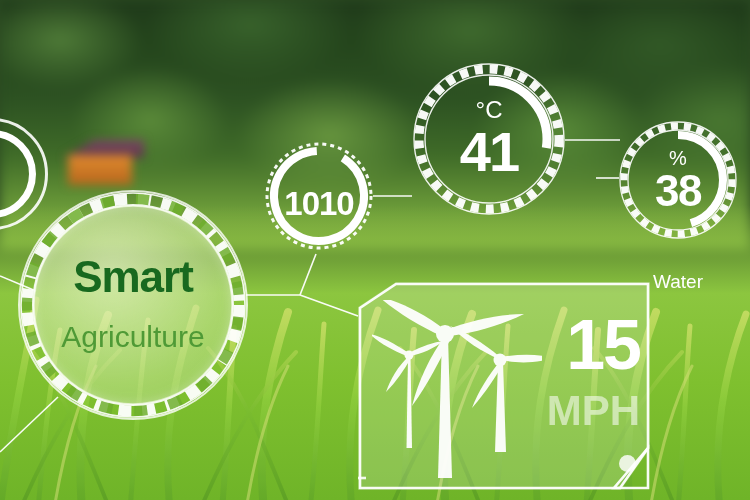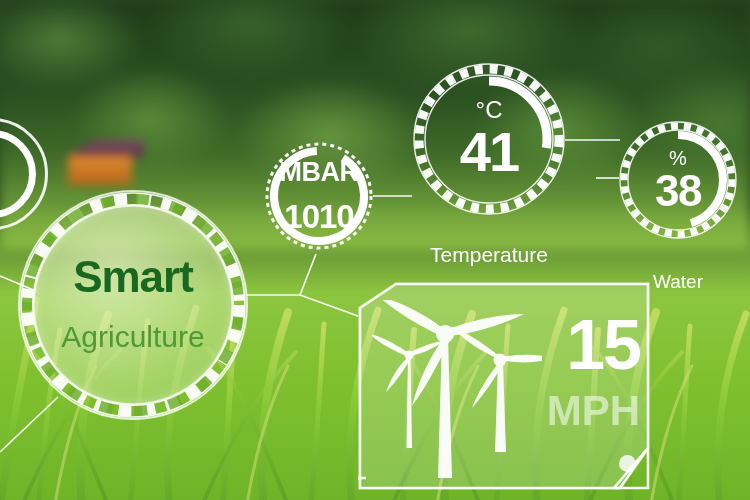--- a/index.html
+++ b/index.html
@@ -210,38 +210,36 @@
       <div class="t2">Agriculture</div>
     </div>
   </div>
 
   <div class="hud" id="mbar">
     <svg style="position:absolute;inset:0;" viewBox="0 0 108 108">
       <circle cx="54" cy="54" r="52" fill="none" stroke="#ffffff" stroke-width="3" stroke-dasharray="4 4" opacity="0.95"></circle>
       <circle cx="54" cy="54" r="45" fill="none" stroke="#ffffff" stroke-width="8" opacity="1" stroke-dasharray="255 30" transform="rotate(-58 54 54)" stroke-linecap="butt"></circle>
     </svg>
     <div class="stack">
-      <div class="a">MBAR</div>
       <div class="b">1010</div>
     </div>
   </div>
 
   <div class="hud" id="temp">
     <svg style="position:absolute;inset:0;" viewBox="0 0 152 152">
       <circle cx="76" cy="76" r="70" fill="none" stroke="#ffffff" stroke-width="9" stroke-dasharray="8 7" opacity="0.96"></circle>
       <circle cx="76" cy="76" r="75" fill="none" stroke="#ffffff" stroke-width="1.4" opacity="0.9"></circle>
       <circle cx="76" cy="76" r="64" fill="none" stroke="#ffffff" stroke-width="1.4" opacity="0.9"></circle>
       <circle cx="76" cy="76" r="58" fill="none" stroke="#ffffff" stroke-width="9" stroke-dasharray="100 265" transform="rotate(-90 76 76)" stroke-linecap="butt"></circle>
     </svg>
     <div class="stack">
       <div class="unit">°C</div>
       <div class="val">41</div>
     </div>
   </div>
-  <div class="hud txt-white" id="temp-label">Temperature</div>
 
   <div class="hud" id="water">
     <svg style="position:absolute;inset:0;" viewBox="0 0 118 118">
       <circle cx="59" cy="59" r="54" fill="none" stroke="#ffffff" stroke-width="7" stroke-dasharray="7 6" opacity="0.96"></circle>
       <circle cx="59" cy="59" r="58" fill="none" stroke="#ffffff" stroke-width="1.3" opacity="0.9"></circle>
       <circle cx="59" cy="59" r="50" fill="none" stroke="#ffffff" stroke-width="1.3" opacity="0.9"></circle>
       <circle cx="59" cy="59" r="45" fill="none" stroke="#ffffff" stroke-width="8" stroke-dasharray="128 155" transform="rotate(-90 59 59)" stroke-linecap="butt"></circle>
     </svg>
     <div class="stack">
       <div class="unit">%</div>

